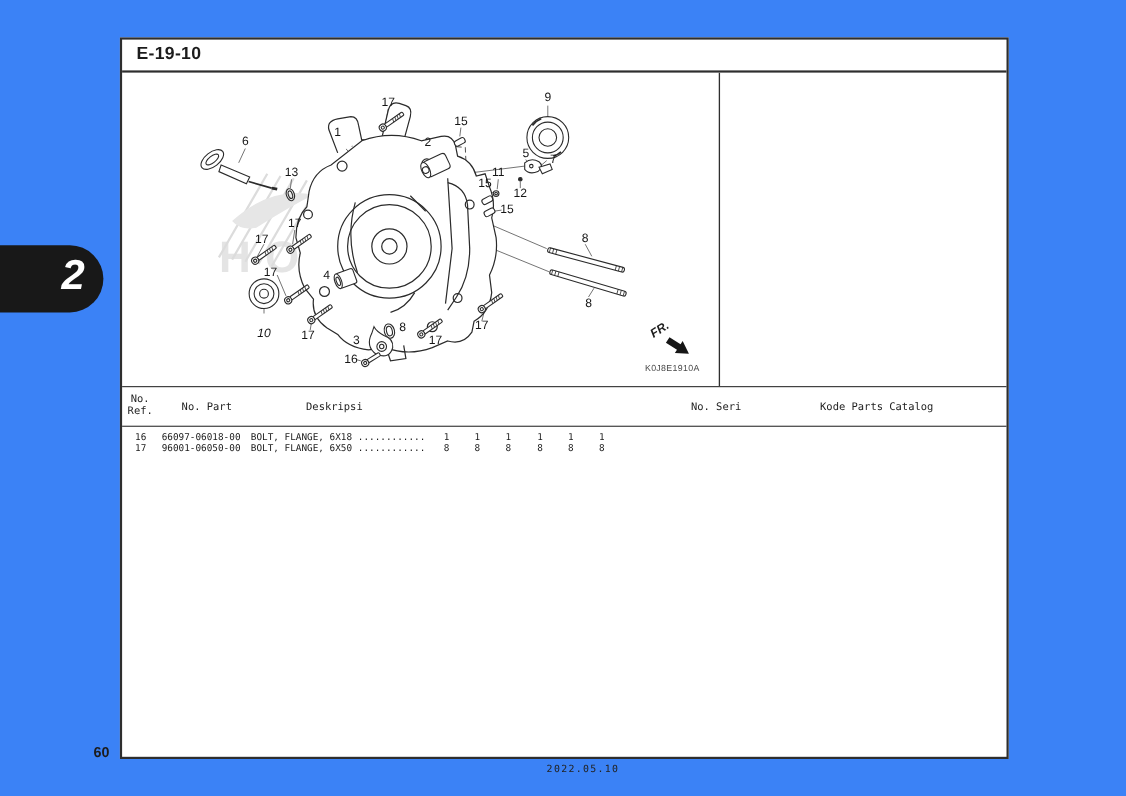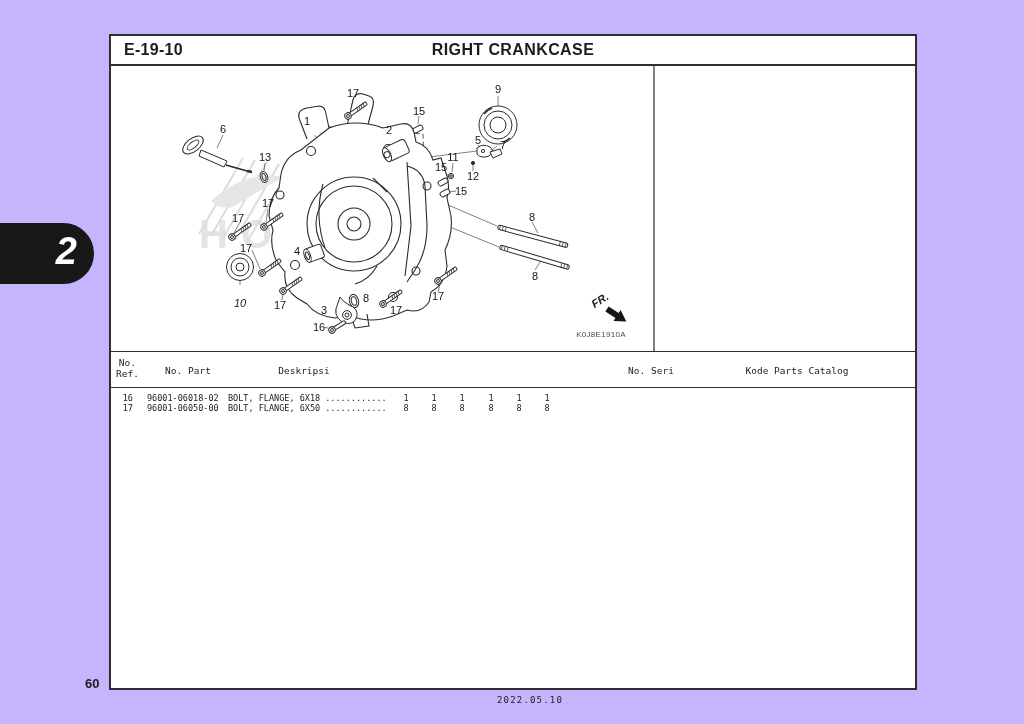--- a/index.html
+++ b/index.html
@@ -1,16 +1,16 @@
 <!DOCTYPE html>
 <html><head>
 <meta charset="utf-8">
 <style>
   html,body{margin:0;padding:0;background:#ffffff;}
-  #canvas{position:relative;width:1024px;height:724px;background:#c4b5fd;overflow:hidden;
+  #canvas{position:relative;width:1024px;height:724px;background:#3b82f6;overflow:hidden;
           font-family:"Liberation Sans",sans-serif;color:#1c1c1c;}
   .mono{font-family:"DejaVu Sans Mono","Liberation Mono",monospace;}
   .sans{font-family:"Liberation Sans",sans-serif;}
 
   
   #frame{position:absolute;left:109px;top:34px;width:808px;height:656px;
          border:2px solid #2e2e2e;box-sizing:border-box;background:#fff;}
 
   
   #hdr{position:absolute;left:0;top:0;width:100%;height:28px;border-bottom:2px solid #2e2e2e;}
@@ -18,21 +18,21 @@
   #hdr-title{position:absolute;left:0;top:5px;width:100%;text-align:center;font-size:16px;
              font-weight:bold;letter-spacing:.4px;}
 
   
   #diagram{position:absolute;left:0;top:30px;width:804px;height:285px;}
   #watermark{position:absolute;left:88px;top:146px;font-size:40px;font-weight:bold;
              letter-spacing:13px;color:#e4e4e4;z-index:0;user-select:none;}
   #diagram svg{position:absolute;left:0;top:0;z-index:1;}
   .part-label{position:absolute;transform:translate(-50%,-50%);font-size:11px;color:#161616;
               z-index:2;white-space:nowrap;}
-  #dwg-code{position:absolute;left:455px;top:264px;width:70px;text-align:center;font-size:8px;
+  #dwg-code{position:absolute;left:455px;top:264px;width:70px;text-align:right;font-size:8px;
             color:#4a4a4a;letter-spacing:.3px;z-index:2;}
   #fr-label{position:absolute;left:480px;top:228px;font-size:11px;font-weight:bold;font-style:italic;
             transform:rotate(-33deg);z-index:2;}
 
   
   #thead{position:absolute;left:0;top:315px;width:100%;height:37px;
          border-top:1.5px solid #2e2e2e;border-bottom:1.5px solid #2e2e2e;box-sizing:border-box;
          font-size:9.5px;color:#222;}
   #thead .c{position:absolute;text-align:center;}
   #h-ref{left:5px;top:5px;line-height:11px;text-align:left;}
@@ -71,21 +71,20 @@
 </style>
 </head>
 <body>
 
 <div id="canvas">
 
   <div id="frame">
 
     <div id="hdr">
       <div id="hdr-code">E-19-10</div>
-      <div id="hdr-title">RIGHT CRANKCASE</div>
     </div>
 
     <div id="diagram">
       <div id="watermark">HONDA</div>
 
       <svg width="804" height="285" viewBox="0 0 804 285">
 
         <g stroke="#dcdcdc" stroke-width="2">
           <line x1="88" y1="168" x2="132" y2="92"></line>
           <line x1="100" y1="170" x2="144" y2="94"></line>
@@ -295,21 +294,21 @@
       </div>
       <div id="h-part" class="c">No. Part</div>
       <div id="h-desc" class="c">Deskripsi</div>
       <div id="h-seri" class="c">No. Seri</div>
       <div id="h-kode" class="c">Kode Parts Catalog</div>
     </div>
 
     <div id="rows" class="mono">
         <div class="row">
           <span class="c-ref">16</span>
-          <span class="c-part">96001-06018-02</span>
+          <span class="c-part">66097-06018-00</span>
           <span class="c-desc">BOLT, FLANGE, 6X18 ............</span>
           <span class="c-qty" style="left: 289px;">1</span>
           <span class="c-qty" style="left: 317px;">1</span>
           <span class="c-qty" style="left: 345px;">1</span>
           <span class="c-qty" style="left: 374px;">1</span>
           <span class="c-qty" style="left: 402px;">1</span>
           <span class="c-qty" style="left: 430px;">1</span>
         </div>
         <div class="row">
           <span class="c-ref">17</span>

